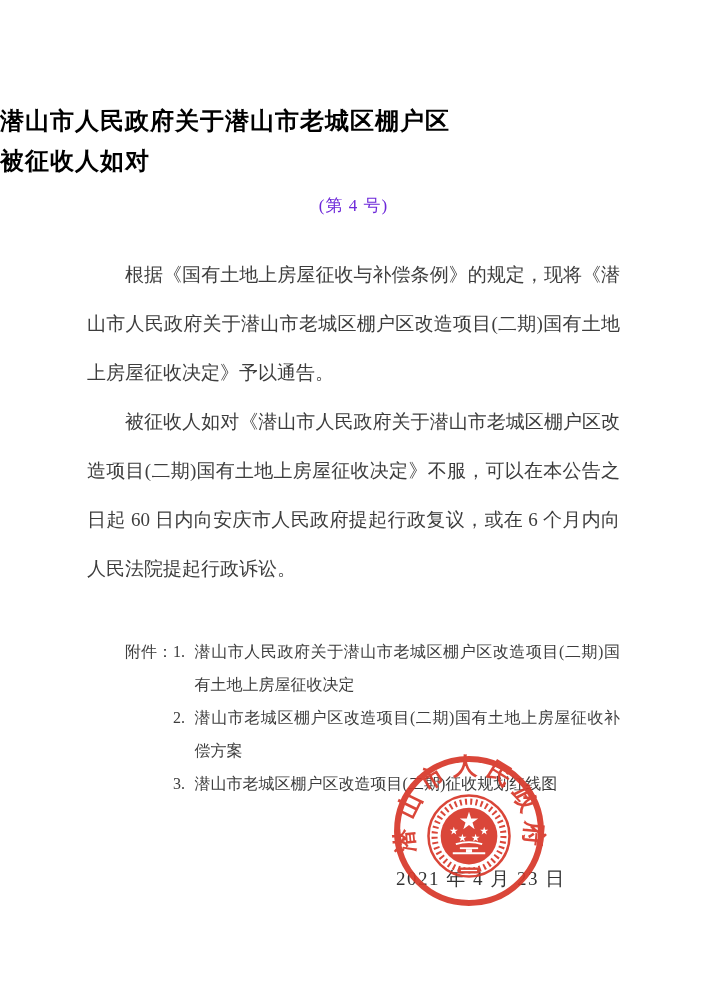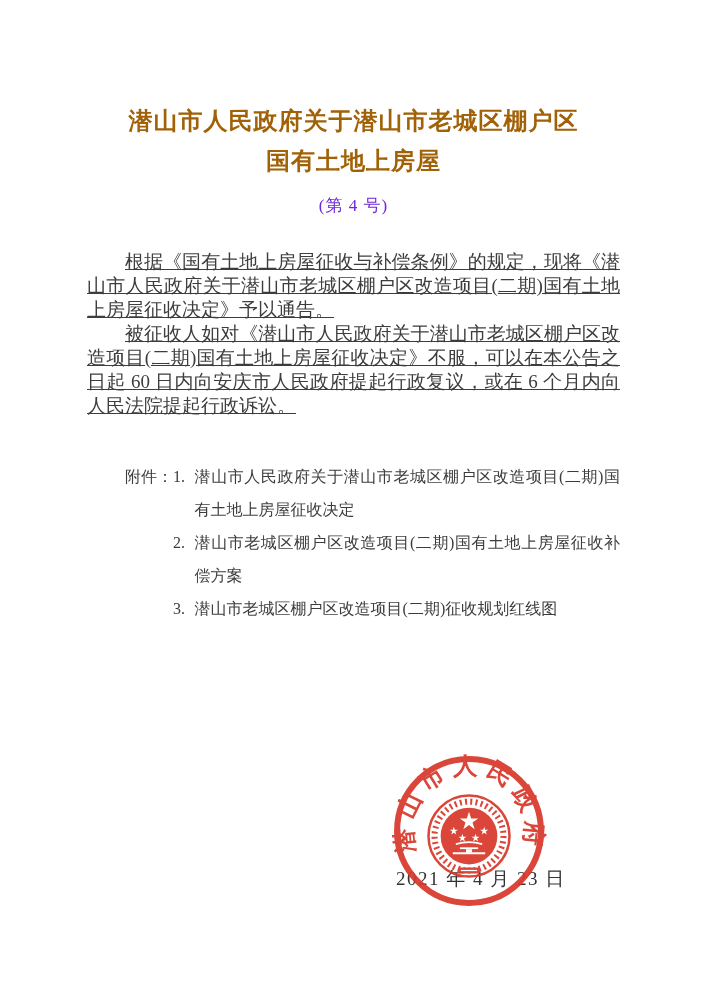--- a/index.html
+++ b/index.html
@@ -8,42 +8,40 @@
     position: relative;
     width: 707px;
     height: 1000px;
     background: #ffffff;
     overflow: hidden;
     font-family: "Liberation Serif", "DejaVu Serif", serif;
     color: #3a3a3a;
   }
   .title-block {
     margin-top: 101px;
-    text-align: center;
     font-family: "Liberation Sans", "DejaVu Sans", sans-serif;
     font-weight: 700;
     font-size: 24px;
     line-height: 40px;
-    color: #a16207;
+    color: #000000;
     letter-spacing: 1px;
   }
   .doc-number {
     margin-top: 13px;
     text-align: center;
     font-size: 17px;
     color: #6d28d9;
     letter-spacing: 1px;
   }
   .body-block {
     margin: 33px 87px 11px 87px;
     font-size: 19px;
-    line-height: 24px;
+    line-height: 49px;
     text-align: justify;
     color: #3d3d3d;
-    text-decoration: underline;
   }
   .body-block p { text-indent: 2em; }
   .attachments {
     margin: 42px 87px 0 125px;
     display: flex;
     align-items: flex-start;
     font-size: 16px;
     line-height: 33px;
     color: #3d3d3d;
   }
@@ -73,21 +71,21 @@
   }
   .seal svg { width: 100%; height: 100%; display: block; }
 </style>
 </head>
 <body>
 
 <div class="page">
 
   <div class="title-block">
     <div>潜山市人民政府关于潜山市老城区棚户区</div>
-    <div>国有土地上房屋</div>
+    <div>被征收人如对</div>
   </div>
 
   <div class="doc-number">(第 4 号)</div>
 
   <div class="body-block">
     <p>根据《国有土地上房屋征收与补偿条例》的规定，现将《潜山市人民政府关于潜山市老城区棚户区改造项目(二期)国有土地上房屋征收决定》予以通告。</p>
     <p>被征收人如对《潜山市人民政府关于潜山市老城区棚户区改造项目(二期)国有土地上房屋征收决定》不服，可以在本公告之日起 60 日内向安庆市人民政府提起行政复议，或在 6 个月内向人民法院提起行政诉讼。</p>
   </div>
 
   <div class="attachments">

